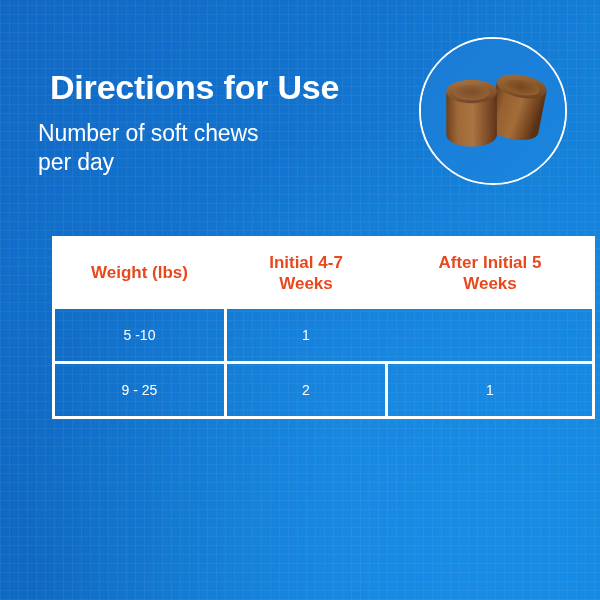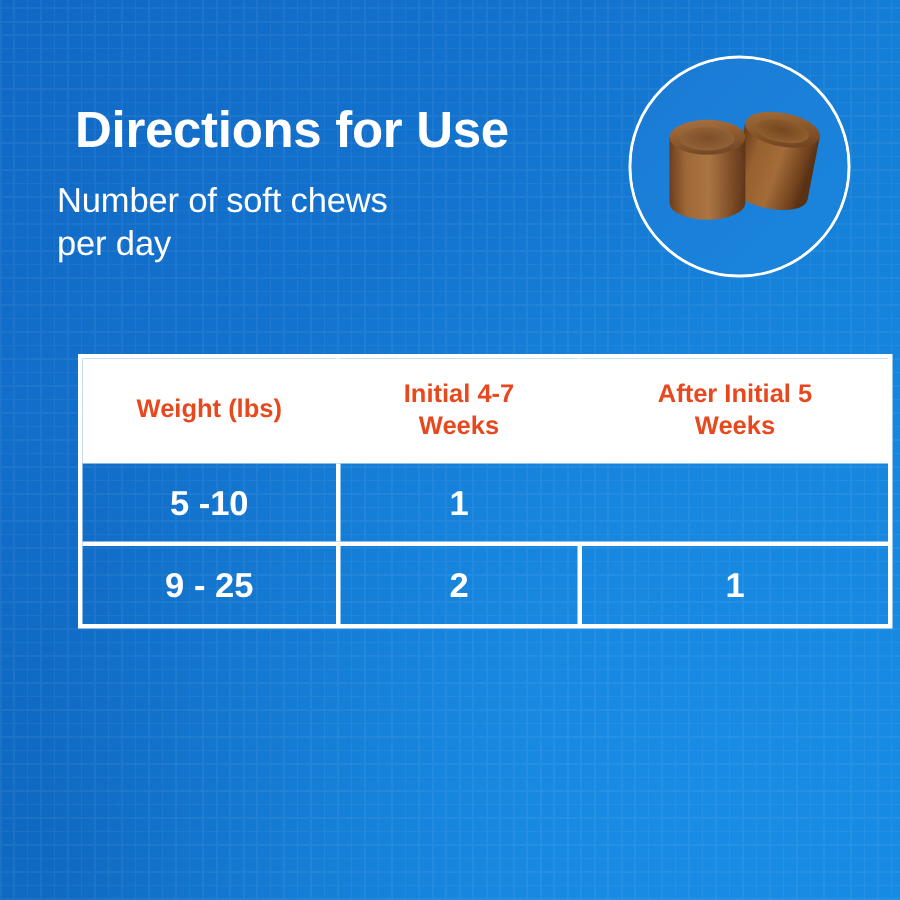--- a/index.html
+++ b/index.html
@@ -121,22 +121,22 @@
   .tcell.c2 { width: 207px; border-left: 3px solid #ffffff; }
 
   .trow.head .tcell {
     color: #e8481d;
     font-size: 17px;
     font-weight: bold;
     line-height: 21px;
   }
   .trow.body .tcell {
     color: #ffffff;
-    font-size: 23px;
-    font-weight: bold;
+    font-size: 14px;
+    font-weight: normal;
     line-height: 21px;
   }
   .hdr-line { display: block; }
 </style>
 </head>
 <body>
 
 <div id="panel">
 
   <div id="texture"></div>

